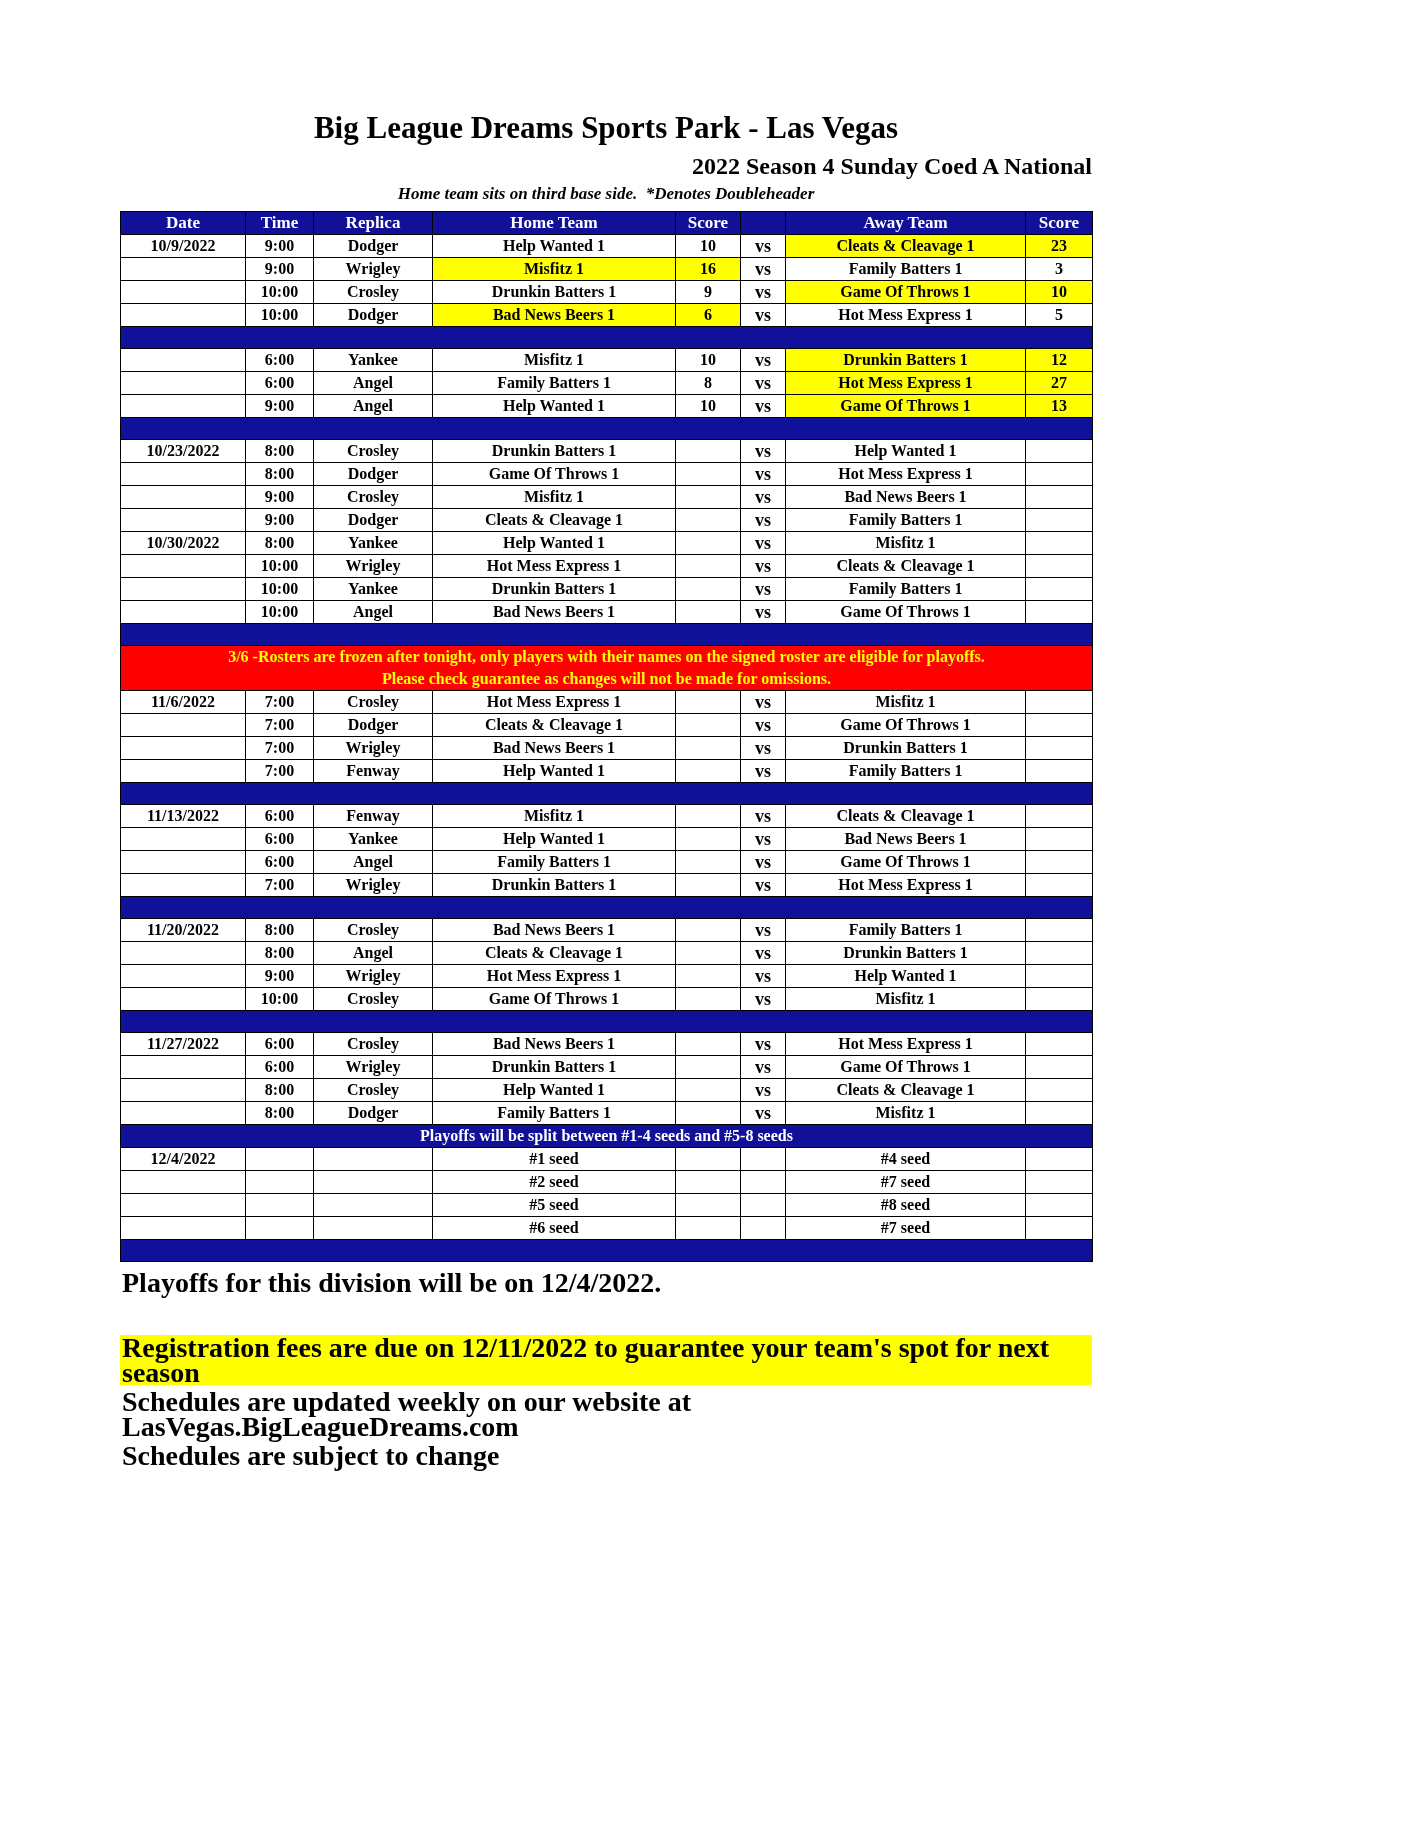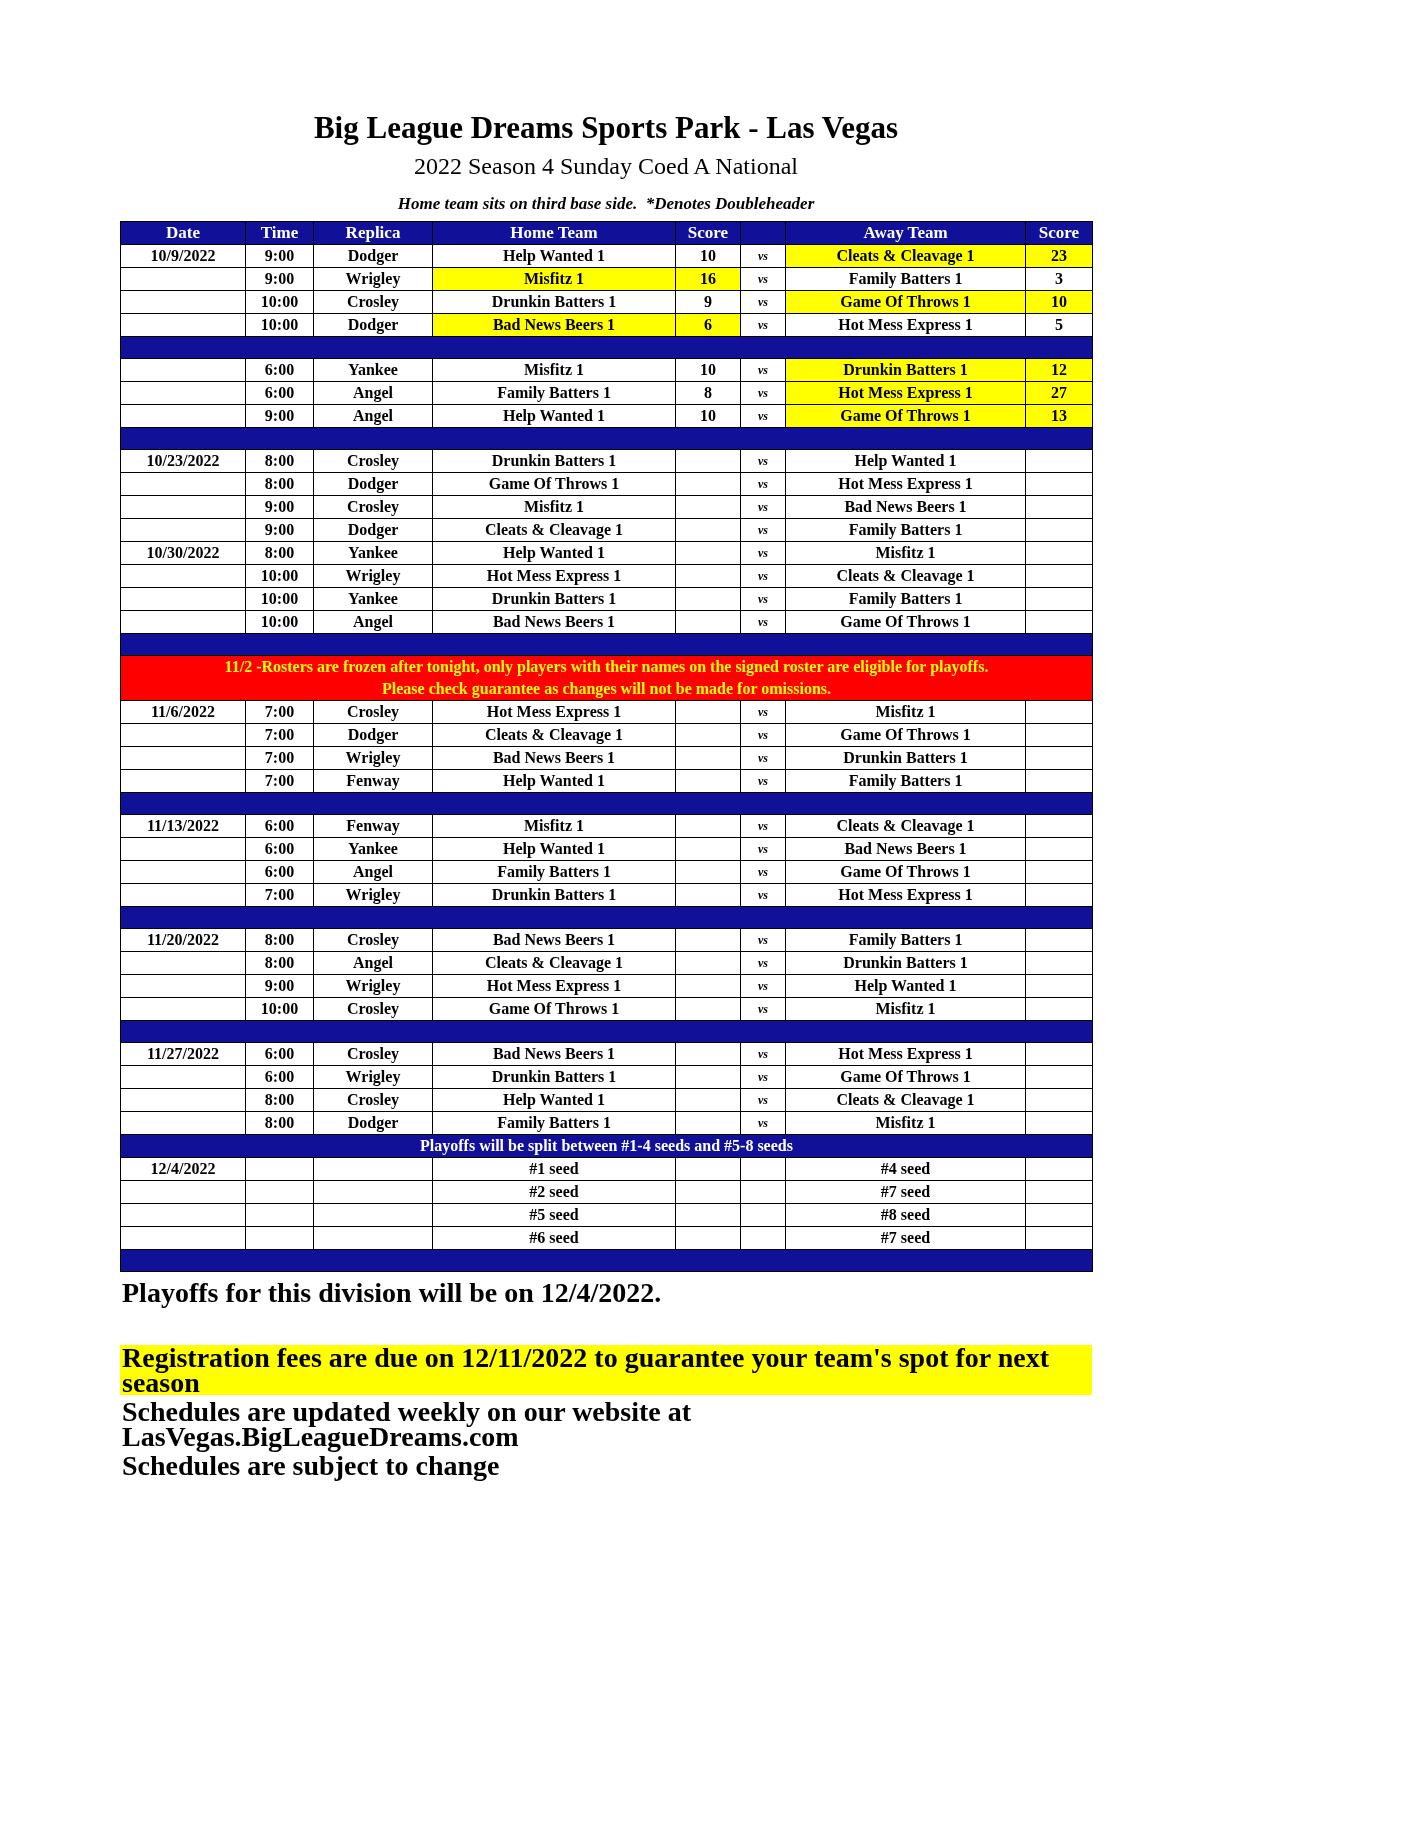--- a/index.html
+++ b/index.html
@@ -12,41 +12,41 @@
   .page {
     width: 1413px;
     height: 1829px;
     background: #fff;
     color: #000;
     font-family: "Liberation Serif", serif;
     overflow: hidden;
   }
   .content { width: 972px; margin-left: 120px; padding-top: 110px; }
   .title   { font-size: 31px; font-weight: bold; text-align: center; margin: 0 0 7px 0; }
-  .subtitle{ font-size: 24px; font-weight: normal; text-align: center; margin: 0 0 14px 0; }
+  .subtitle{ font-size: 24px; font-weight: bold; text-align: right; margin: 0 0 4px 0; }
   .note    { font-size: 17px; font-weight: bold; font-style: italic; text-align: center; margin: 0 0 7px 0; white-space: pre-wrap; }
 
   table { border-collapse: collapse; table-layout: fixed; width: 972px; }
   th, td {
     border: 1px solid #000;
     font-weight: bold;
     text-align: center;
     padding: 0 2px;
     height: 22px;
     line-height: 22px;
     font-size: 16px;
     overflow: hidden;
     white-space: nowrap;
   }
   th { background: var(--navy); color: #fff; font-size: 17px; }
   td.sep    { background: var(--navy); }
   td.banner { background: var(--navy); color: #fff; font-size: 16px; }
   td.notice { background: var(--red); color: var(--yellow); height: 45px; padding: 0; font-size: 16px; }
   td.notice div { line-height: 22px; }
-  td.vs { font-style: italic; font-size: 12px; }
+  td.vs { font-size: 18px; }
   .hl { background: var(--yellow); }
 
   .footer { margin-top: 8px; font-weight: bold; font-size: 28px; }
   .f-line { line-height: 25px; margin-bottom: 4px; padding-left: 2px; }
   .f-highlight { background: var(--yellow); margin-top: 40px; }
 </style>
 </head>
 <body>
 
 <div class="page">
@@ -234,21 +234,21 @@
             <td class="score"></td>
             <td class="vs">vs</td>
             <td class="team">Game Of Throws 1</td>
             <td class="score"></td>
           </tr>
           <tr>
             <td colspan="8" class="sep"></td>
           </tr>
           <tr>
             <td colspan="8" class="notice">
-              <div>11/2 -Rosters are frozen after tonight, only players with their names on the signed roster are eligible for playoffs.</div>
+              <div>3/6 -Rosters are frozen after tonight, only players with their names on the signed roster are eligible for playoffs.</div>
               <div>Please check guarantee as changes will not be made for omissions.</div>
             </td>
           </tr>
           <tr>
             <td>11/6/2022</td>
             <td>7:00</td>
             <td>Crosley</td>
             <td class="team">Hot Mess Express 1</td>
             <td class="score"></td>
             <td class="vs">vs</td>

